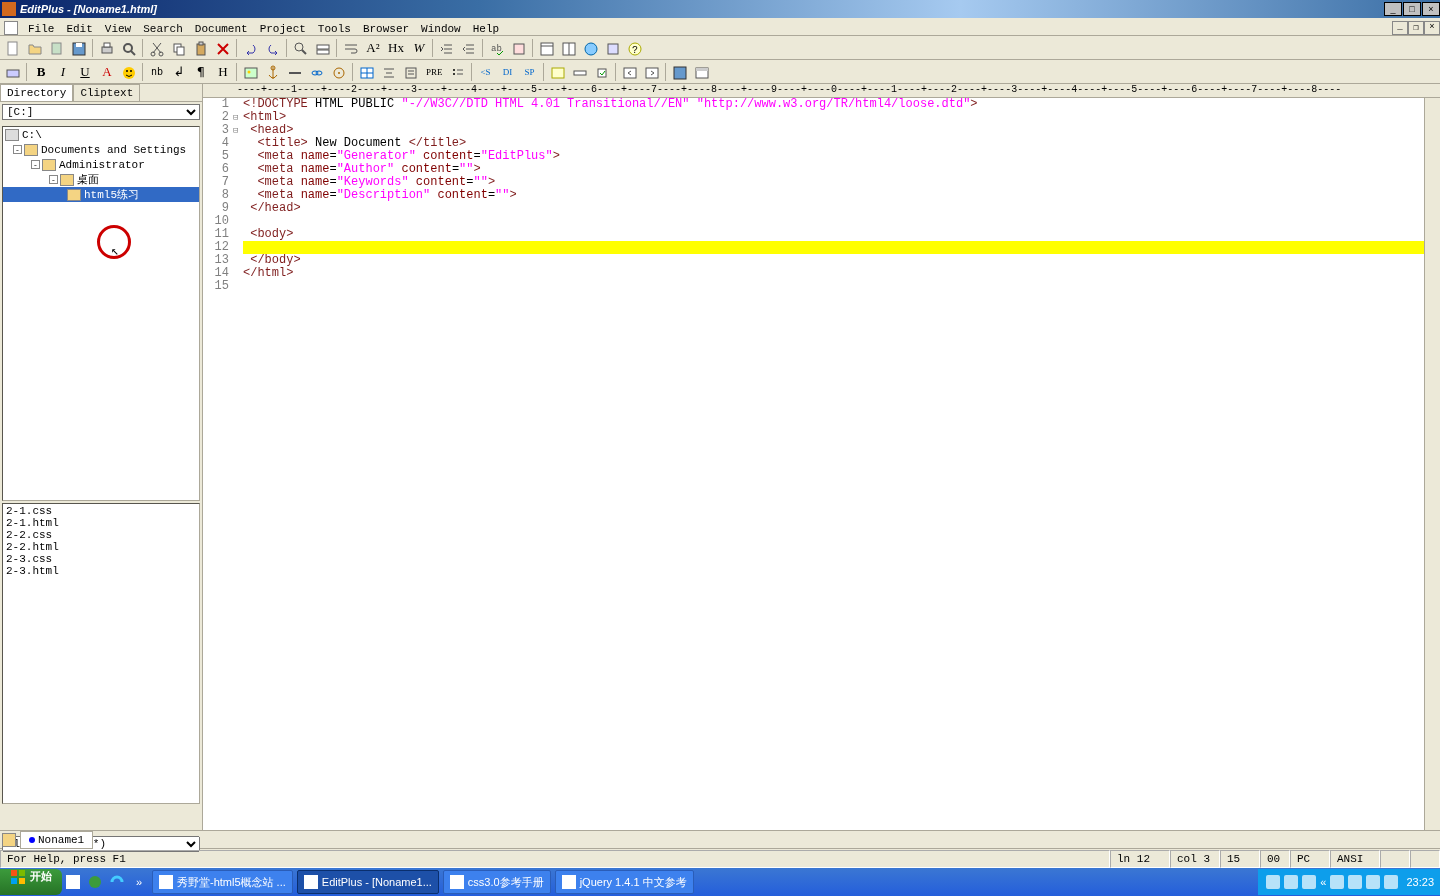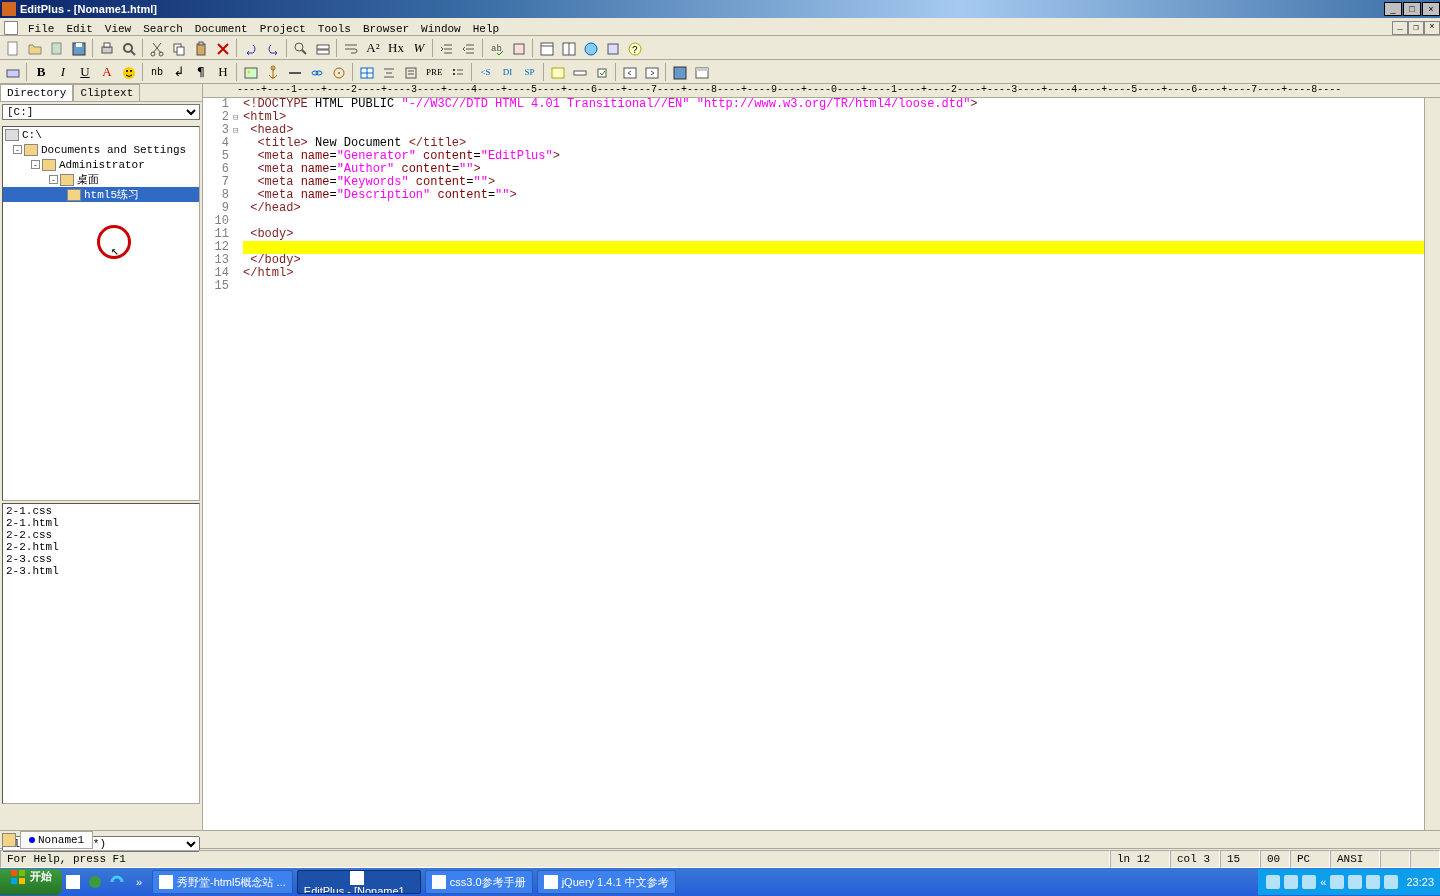--- a/index.html
+++ b/index.html
@@ -22,21 +22,21 @@
   color: white;
   font-family: Tahoma, sans-serif;
   font-size: 11px;
   padding-left: 2px;
 }
 .titlebar-icon {
   width: 14px; height: 14px;
   background: #d2691e;
   margin-right: 4px;
 }
-.titlebar-text { flex: 1; font-weight: bold; }
+.titlebar-text { flex: 1; font-weight: bold; font-style: italic; }
 .win-btns { display: flex; }
 .win-btn {
   width: 18px; height: 14px;
   background: #c0c0c0;
   border: 1px solid #000;
   margin-left: 1px;
   font-size: 9px;
   text-align: center;
   line-height: 12px;
   color: black;
@@ -351,21 +351,21 @@
   border: 1px solid #2a5db8;
   border-radius: 2px;
   margin: 0 2px;
   padding: 0 6px;
   display: flex;
   align-items: center;
   max-width: 160px;
   overflow: hidden;
   white-space: nowrap;
 }
-.task-btn.active { background: #1d50a8; border-color: #0a2f6e; flex-direction: column; }
+.task-btn.active { background: #1d50a8; border-color: #0a2f6e; }
 .task-btn-icon {
   width: 14px; height: 14px;
   background: #fff;
   margin-right: 4px;
   flex-shrink: 0;
 }
 .tray {
   margin-left: auto;
   background: #0d9eeb;
   height: 26px;

